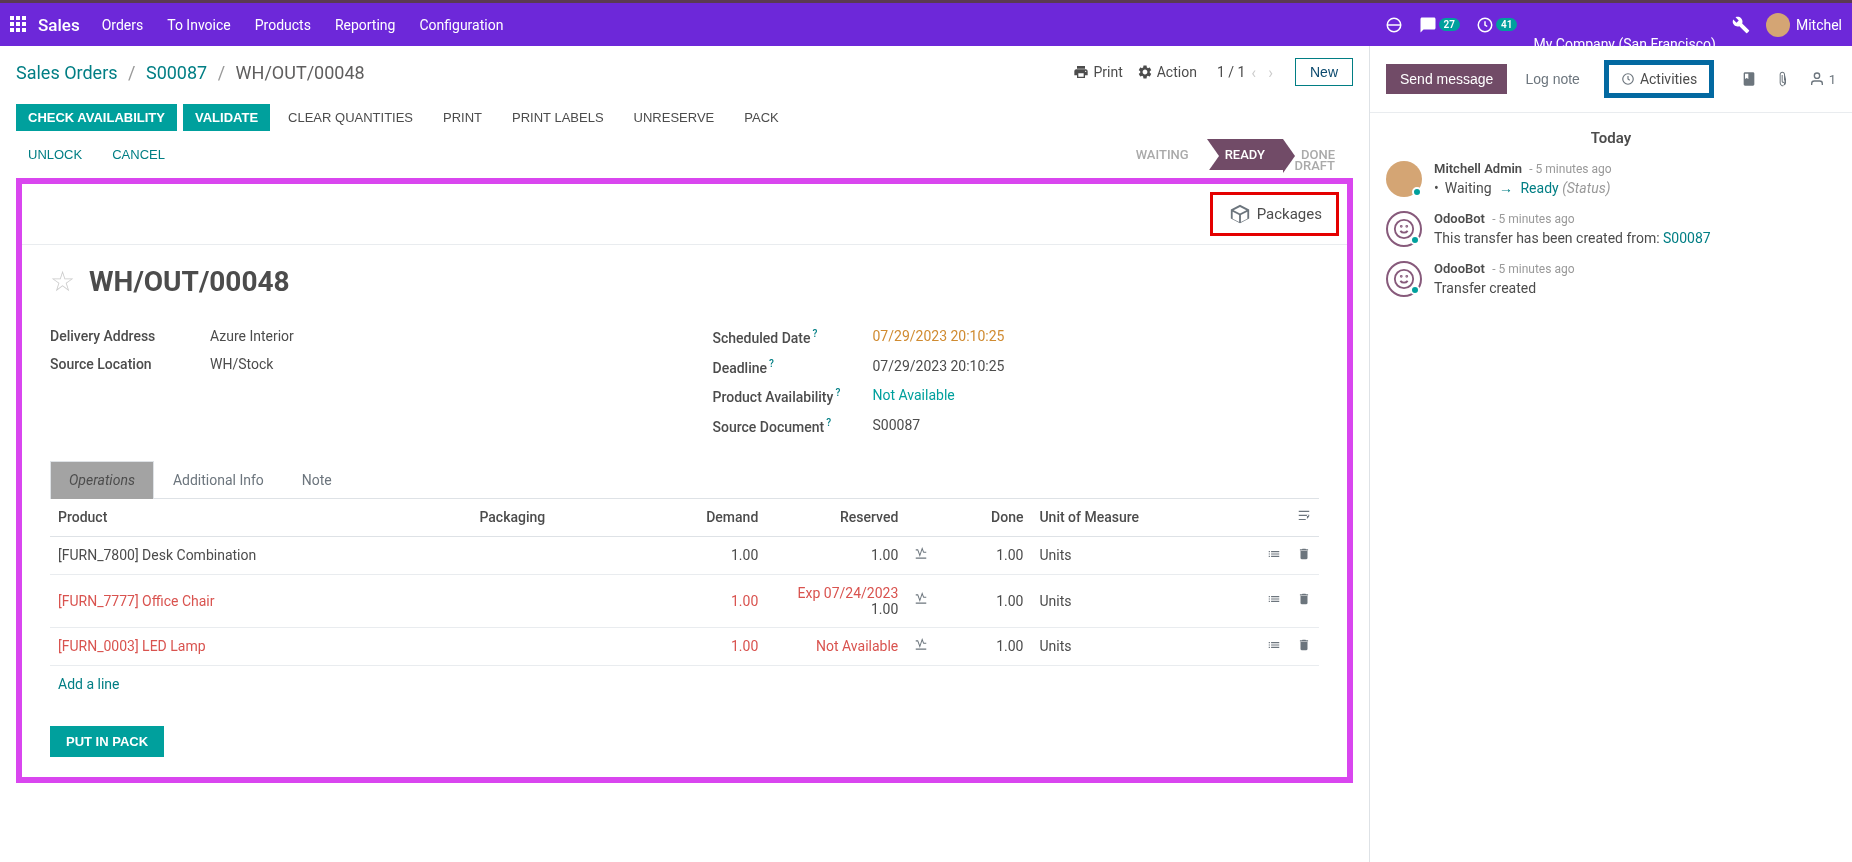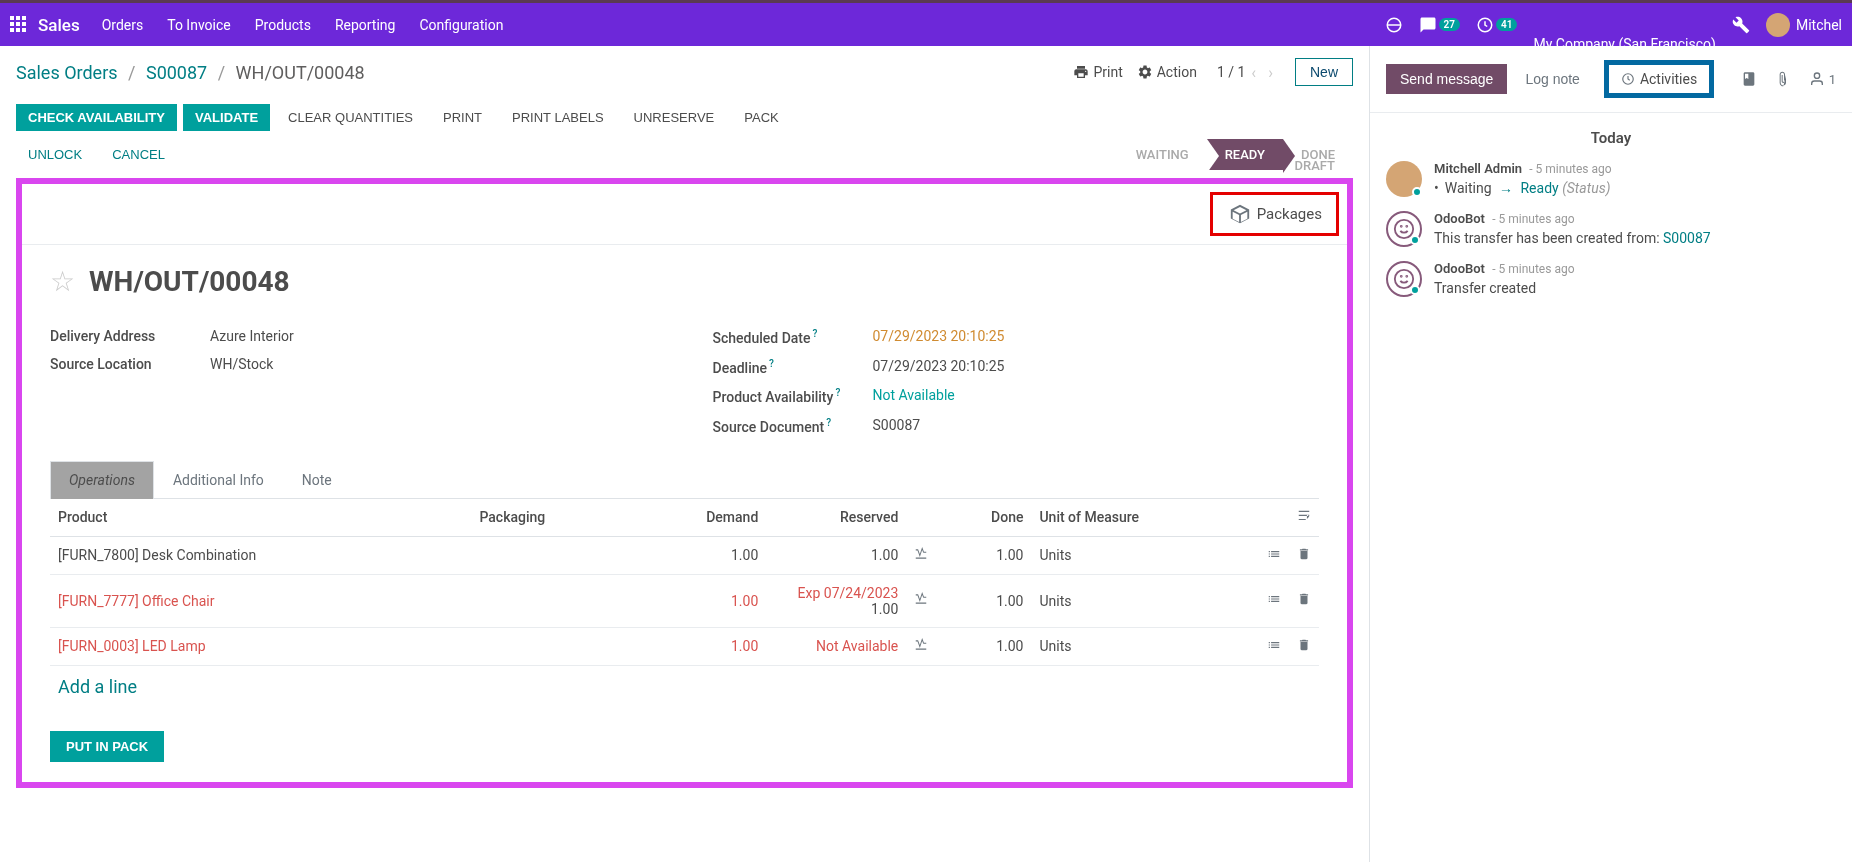--- a/index.html
+++ b/index.html
@@ -67,21 +67,21 @@
 .tab.active { border-color: #dee2e6; background: #a3a3a3; color: #4c4c4c; margin-bottom: -1px; font-style: italic; }
 
 .table-wrap { margin-top: 0; }
 table { width: 100%; border-collapse: collapse; }
 th { text-align: left; padding: 10px 8px; font-size: 14px; font-weight: 500; border-bottom: 1px solid #dee2e6; color: #4c4c4c; }
 th.right { text-align: right; }
 td { padding: 10px 8px; font-size: 14px; border-bottom: 1px solid #e9ecef; }
 td.right { text-align: right; }
 td .red { color: #d9534f; }
 .row-icons { color: #6c757d; cursor: pointer; }
-.add-line { color: #017e84; cursor: pointer; padding: 10px 8px; font-size: 18px; }
+.add-line { color: #017e84; cursor: pointer; padding: 10px 8px; font-size: 14px; }
 
 .put-in-pack { background: #00A09D; color: #fff; padding: 8px 16px; border: none; cursor: pointer; font-size: 13px; font-weight: 600; margin-top: 24px; }
 
 
 .chatter-top { display: flex; align-items: center; padding: 14px 16px; border-bottom: 1px solid #e9ecef; }
 .send-msg-btn { background: #714B67; color: #fff; padding: 7px 14px; cursor: pointer; font-size: 14px; border: none; }
 .log-note-btn { background: transparent; color: #6c757d; padding: 7px 14px; cursor: pointer; font-size: 14px; border: none; margin-left: 4px; }
 .activities-btn { border: 5px solid #0369a1; padding: 6px 12px; cursor: pointer; font-size: 14px; display: flex; align-items: center; margin-left: 10px; }
 .chatter-top .sp { flex: 1; }
 .chatter-icons { display: flex; align-items: center; gap: 18px; color: #6c757d; }

